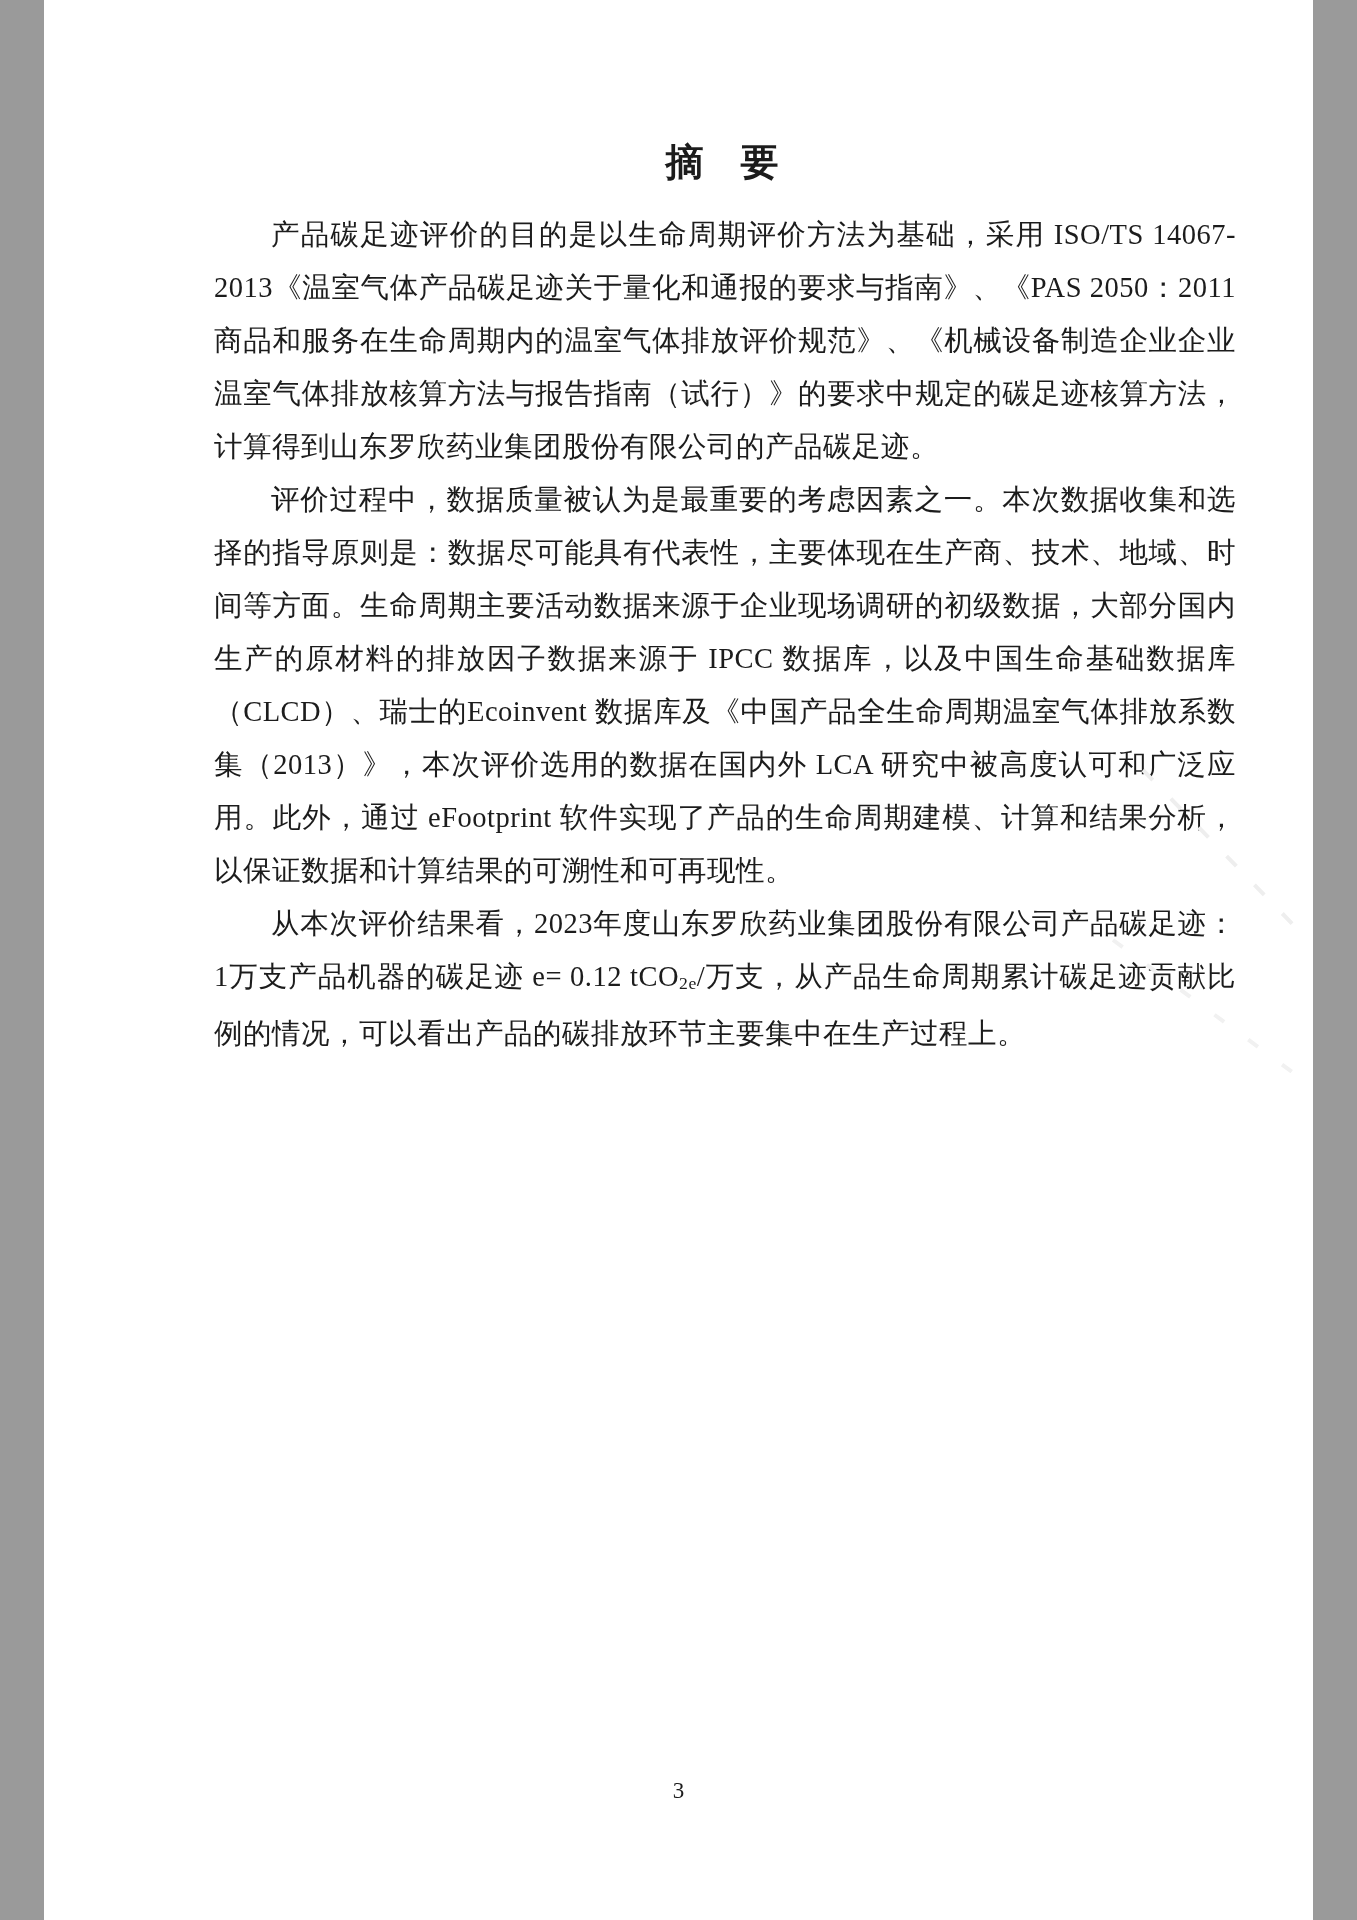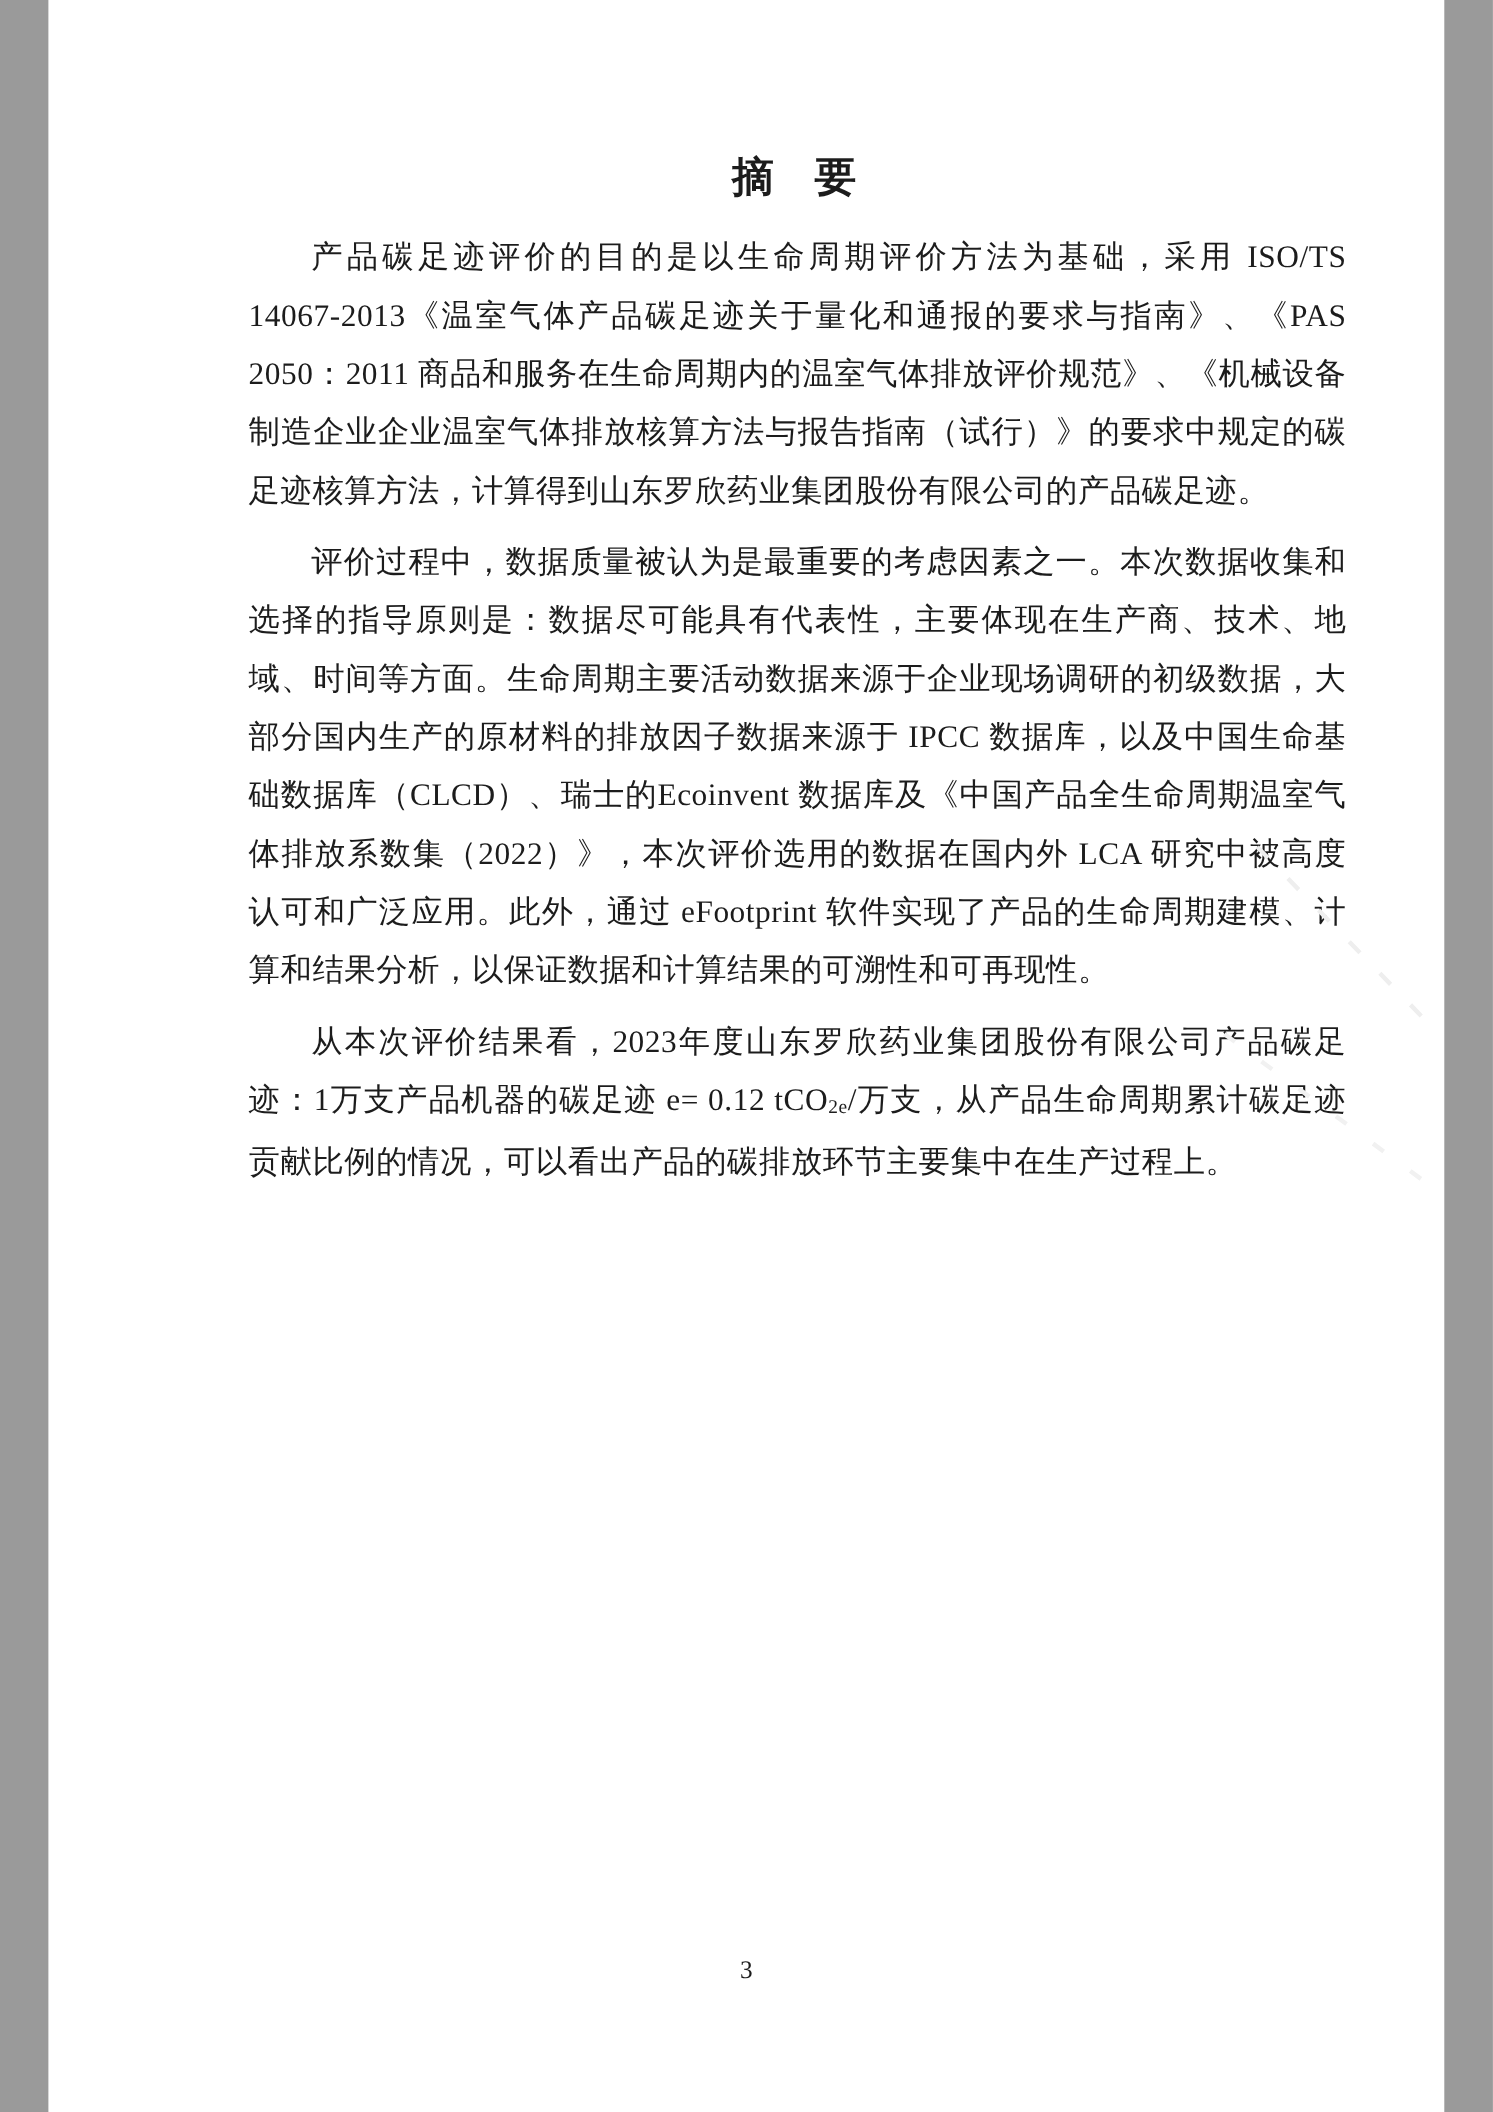--- a/index.html
+++ b/index.html
@@ -26,21 +26,21 @@
   .doc-title {
     margin: 0 0 22px 0;
     text-align: center;
     font-size: 38px;
     font-weight: bold;
     letter-spacing: 6px;
     white-space: pre;
     line-height: 1.2;
   }
   .para {
-    margin: 12px;
+    margin: 0;
     font-size: 28.5px;
     line-height: 53px;
     text-align: justify;
     text-align-last: left;
     text-justify: inter-character;
     text-indent: 2em;
     letter-spacing: 0.5px;
   }
   .sub {
     font-size: 0.62em;
@@ -70,21 +70,21 @@
 <body>
 
 <div class="page">
 
   <div class="content">
     <h1 class="doc-title">摘  要</h1>
 
     <p class="para">产品碳足迹评价的目的是以生命周期评价方法为基础，采用 ISO/TS 14067-2013《温室气体产品碳足迹关于量化和通报的要求与指南》、《PAS 2050：2011 商品和服务在生命周期内的温室气体排放评价规范》、《机械设备制造企业企业温室气体排放核算方法与报告指南（试行）》的要求中规定的碳足迹核算方法，计算得到山东罗欣药业集团股份有限公司的产品碳足迹。</p>
 
 
-    <p class="para">评价过程中，数据质量被认为是最重要的考虑因素之一。本次数据收集和选择的指导原则是：数据尽可能具有代表性，主要体现在生产商、技术、地域、时间等方面。生命周期主要活动数据来源于企业现场调研的初级数据，大部分国内生产的原材料的排放因子数据来源于 IPCC 数据库，以及中国生命基础数据库（CLCD）、瑞士的Ecoinvent 数据库及《中国产品全生命周期温室气体排放系数集（2022）》，本次评价选用的数据在国内外 LCA 研究中被高度认可和广泛应用。此外，通过 eFootprint 软件实现了产品的生命周期建模、计算和结果分析，以保证数据和计算结果的可溯性和可再现性。</p>
+    <p class="para">评价过程中，数据质量被认为是最重要的考虑因素之一。本次数据收集和选择的指导原则是：数据尽可能具有代表性，主要体现在生产商、技术、地域、时间等方面。生命周期主要活动数据来源于企业现场调研的初级数据，大部分国内生产的原材料的排放因子数据来源于 IPCC 数据库，以及中国生命基础数据库（CLCD）、瑞士的Ecoinvent 数据库及《中国产品全生命周期温室气体排放系数集（2013）》，本次评价选用的数据在国内外 LCA 研究中被高度认可和广泛应用。此外，通过 eFootprint 软件实现了产品的生命周期建模、计算和结果分析，以保证数据和计算结果的可溯性和可再现性。</p>
 
     <p class="para"><span>从本次评价结果看，2023年度山东罗欣药业集团股份有限公司产品碳足迹：1万支产品机器的碳足迹 e= 0.12 tCO</span><span class="sub">2e</span><span>/万支，从产品生命周期累计碳足迹贡献比例的情况，可以看出产品的碳排放环节主要集中在生产过程上。</span></p>
   </div>
 
   <svg class="scan-artifacts" viewBox="0 0 210 380" xmlns="http://www.w3.org/2000/svg">
     <line x1="40" y1="30" x2="205" y2="200" stroke="#eeeeee" stroke-width="4" stroke-dasharray="14 26"></line>
     <line x1="10" y1="200" x2="200" y2="340" stroke="#f1f1f1" stroke-width="4" stroke-dasharray="12 30"></line>
   </svg>
 
   <div class="page-number">3</div>

